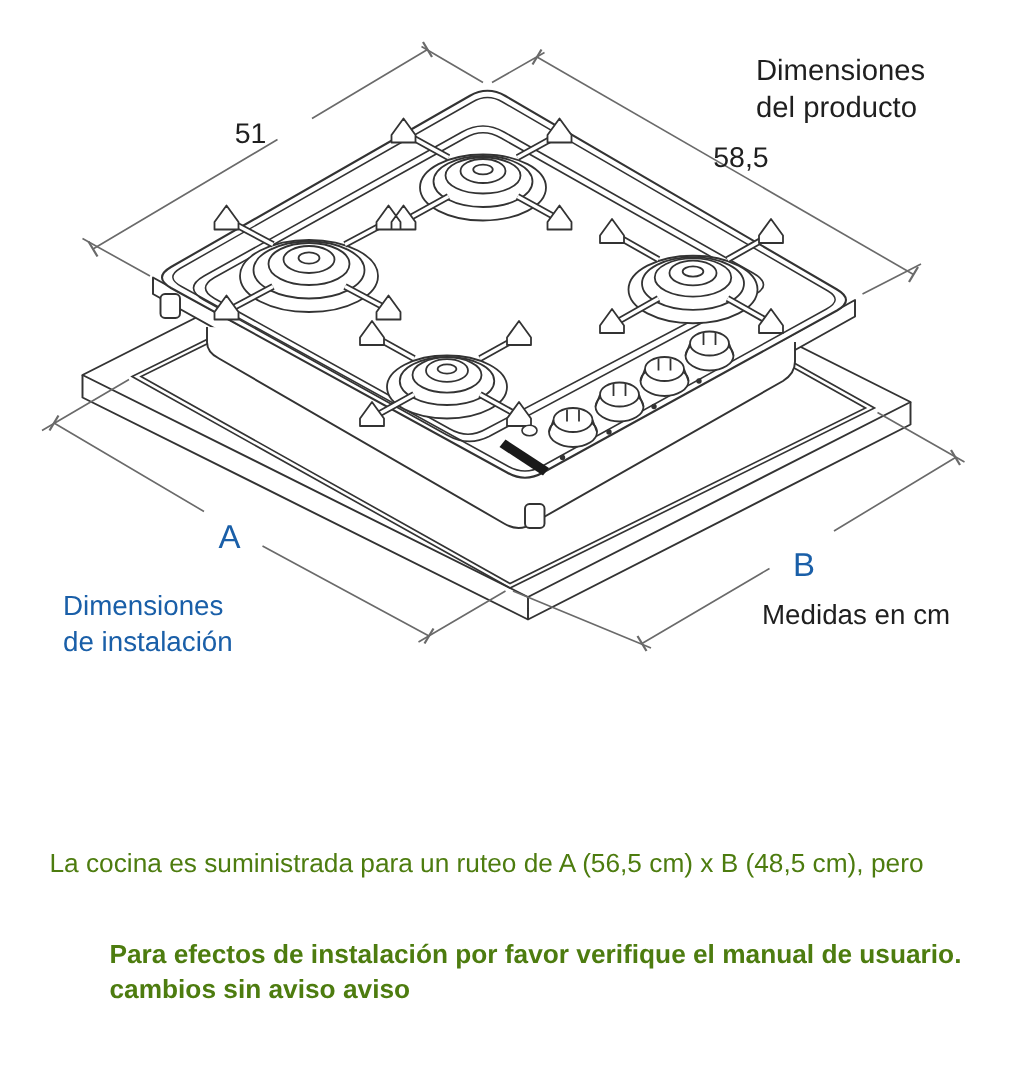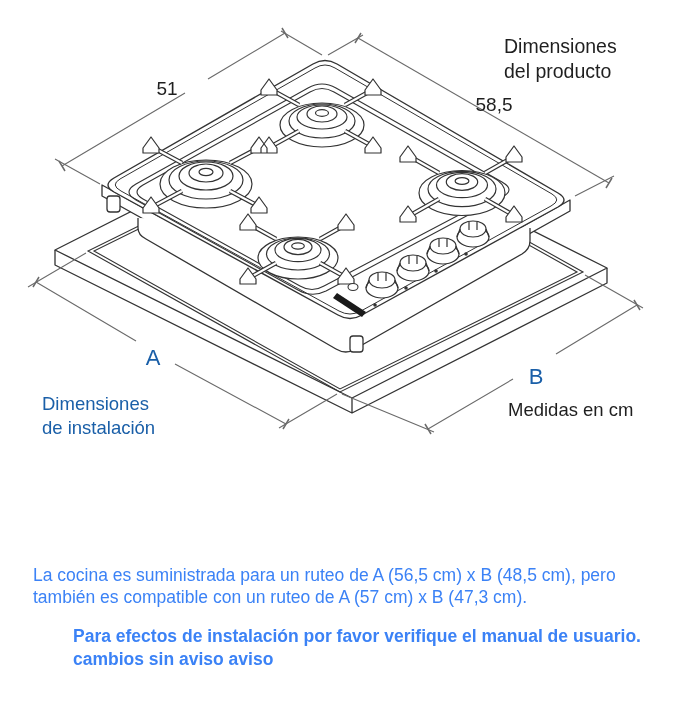--- a/index.html
+++ b/index.html
@@ -9,21 +9,21 @@
     font-family:"Liberation Sans", sans-serif;
     position:relative;
     overflow:hidden;
   }
   .diagram-wrap{position:absolute;top:0;left:0;width:676px;height:545px;}
   svg text{font-family:"Liberation Sans", sans-serif;}
   .lbl-black{fill:#1f1f1f;font-size:19.5px;}
   .lbl-dim{fill:#1f1f1f;font-size:19px;}
   .lbl-blue-big{fill:#1a5fa8;font-size:22px;}
   .lbl-blue{fill:#1a5fa8;font-size:18.5px;}
-  .notes{position:absolute;left:33px;width:630px;color:#3b82f6;}
+  .notes{position:absolute;left:33px;width:630px;color:#4d7c0f;}
   .supply-note{top:564px;font-size:17.5px;line-height:22px;position:absolute;}
   .disclaimer-note{top:625px;font-size:17.5px;line-height:23px;font-weight:700;position:absolute;margin-left:40px;}
   .note-line{white-space:nowrap;}
 </style>
 </head>
 <body>
 
 <div class="diagram-wrap">
 <svg width="676" height="545" viewBox="0 0 676 545">
 
@@ -175,18 +175,17 @@
   <text class="lbl-blue-big" x="153" y="365" text-anchor="middle">A</text>
   <text class="lbl-blue-big" x="536" y="384" text-anchor="middle">B</text>
   <text class="lbl-blue" x="42" y="410">Dimensiones</text>
   <text class="lbl-blue" x="42" y="434">de instalación</text>
   <text class="lbl-black" x="508" y="416" style="font-size:18.5px;">Medidas en cm</text>
 </svg>
 </div>
 
 <div class="notes supply-note">
   <div class="note-line">La cocina es suministrada para un ruteo de A (56,5 cm) x B (48,5 cm), pero</div>
-  <div class="note-line">también es compatible con un ruteo de A (57 cm) x B (47,3 cm).</div>
 </div>
 <div class="notes disclaimer-note">
   <div class="note-line">Para efectos de instalación por favor verifique el manual de usuario.</div>
   <div class="note-line">cambios sin aviso aviso</div>
 </div>
 
 </body></html>

